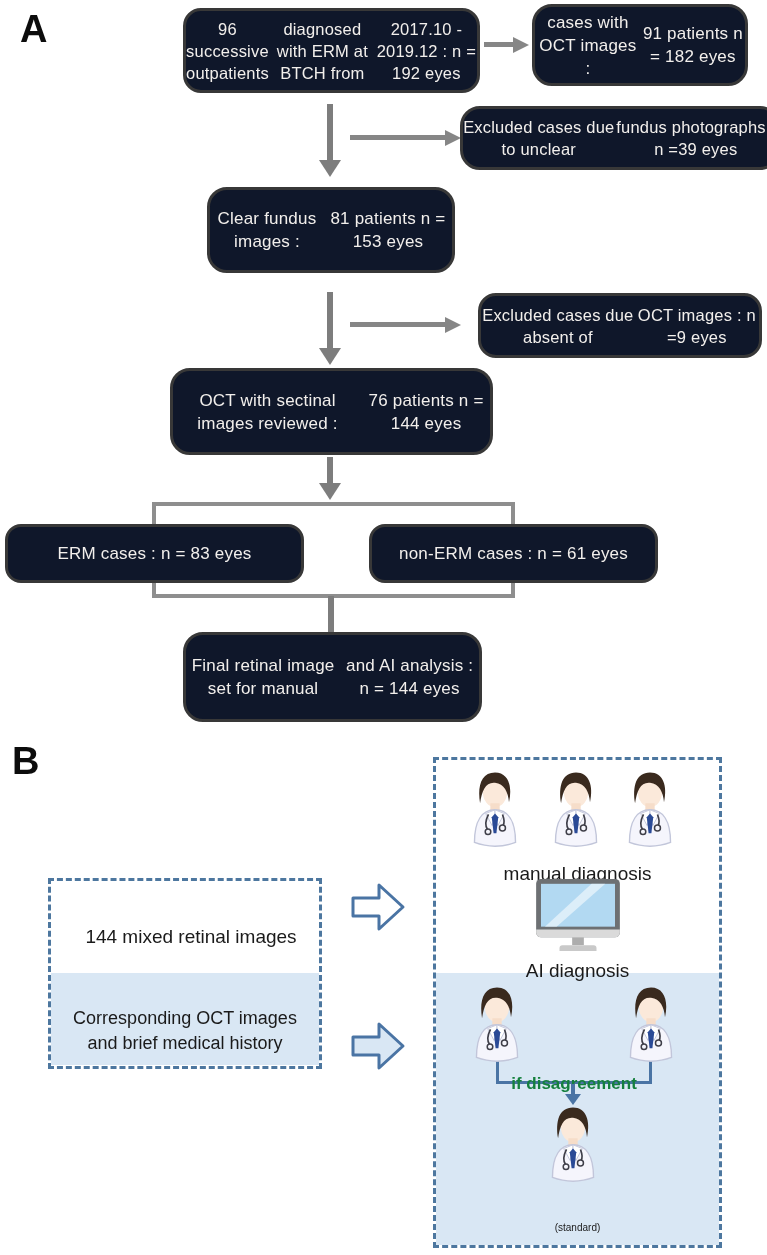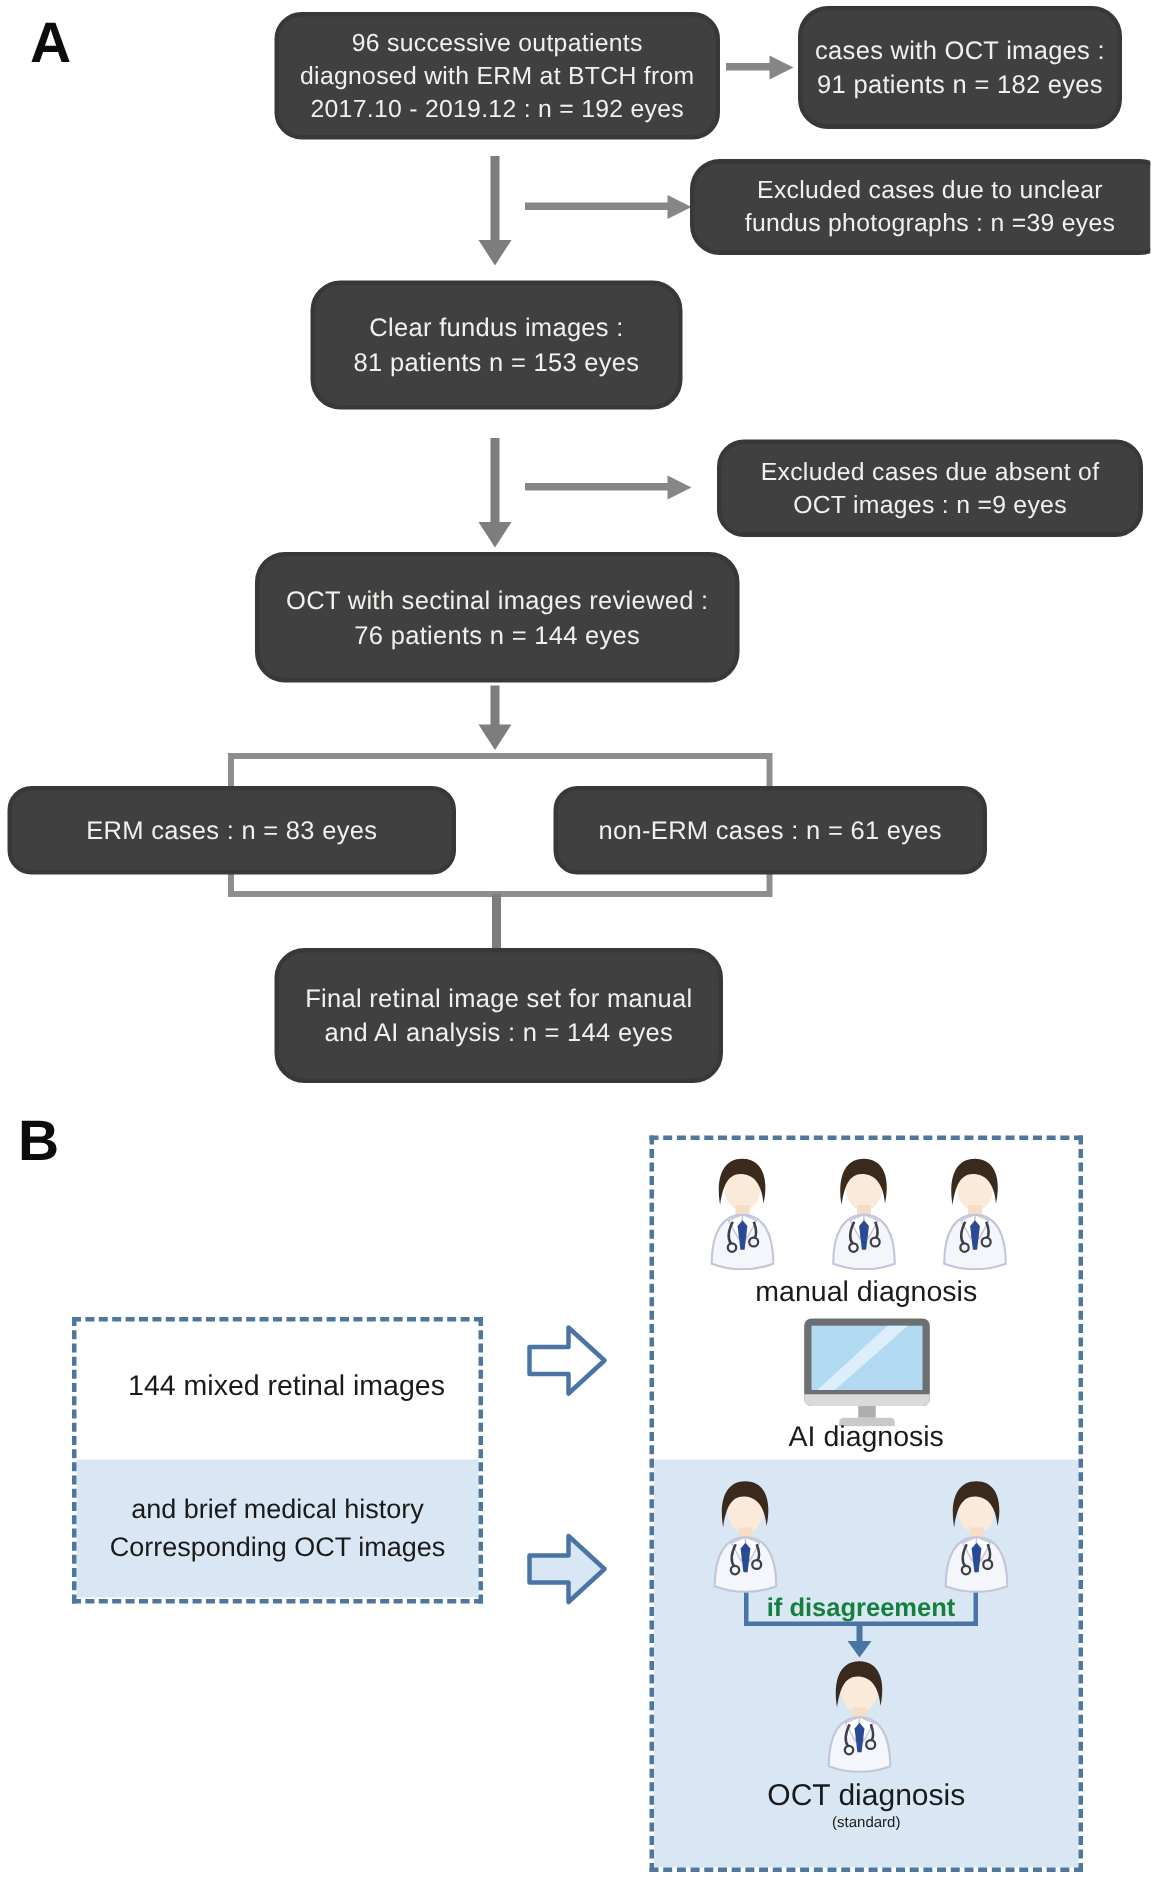--- a/index.html
+++ b/index.html
@@ -5,42 +5,42 @@
   html,body { margin:0; padding:0; background:#ffffff; }
   .canvas {
     position:relative; width:767px; height:1255px; background:#ffffff;
     font-family:"Liberation Sans", sans-serif; overflow:hidden;
   }
   .panel-label { position:absolute; font-weight:bold; font-size:38px; color:#0c0c0c; }
 
   
   .gbox {
     position:absolute; box-sizing:border-box;
-    background:#404040; border:3.5px solid #383838; border-radius:18px;
-    color:#f2efec; display:flex; flex-direction:column;
+    background:#0f172a; border:3.5px solid #383838; border-radius:18px;
+    color:#f2efec; display:flex; flex-direction:row;
     align-items:center; justify-content:center; text-align:center;
     font-size:17px; line-height:23px; letter-spacing:0.2px; z-index:2;
   }
   .gbox.small-text { font-size:16.5px; line-height:22px; }
 
   
   .shaft-v { position:absolute; width:6px; background:#7d7d7d; z-index:1; }
   .head-down { position:absolute; width:0; height:0;
     border-left:11px solid transparent; border-right:11px solid transparent;
     border-top:17px solid #7d7d7d; z-index:1; }
   .shaft-h { position:absolute; height:5px; background:#868686; z-index:1; }
   .head-right { position:absolute; width:0; height:0;
     border-top:8px solid transparent; border-bottom:8px solid transparent;
     border-left:16px solid #868686; z-index:1; }
   .bracket { position:absolute; border:4px solid #8e8e8e; z-index:1; box-sizing:border-box; }
 
   
   .dashed-box { position:absolute; box-sizing:border-box; border:3px dashed #4d779f; z-index:3; }
   .blue-fill { position:absolute; background:#d9e7f4; z-index:0; }
-  .btext { position:absolute; color:#1a1a1a; text-align:center; z-index:4; }
+  .btext { position:absolute; color:#1a1a1a; text-align:center; z-index:4;margin-top:12px; }
   .red-bold { color:#15803d; font-weight:bold; }
   .mini-shaft { position:absolute; width:4px; background:#4a74a4; z-index:4; }
   .mini-head { position:absolute; width:0; height:0;
     border-left:8px solid transparent; border-right:8px solid transparent;
     border-top:11px solid #4a74a4; z-index:4; }
   .disagree-bracket { position:absolute; box-sizing:border-box;
     border-left:3px solid #4a74a4; border-right:3px solid #4a74a4;
     border-bottom:3px solid #4a74a4; z-index:3; }
 
   .icon-svg { position:absolute; z-index:4; }
@@ -148,22 +148,22 @@
     <div>Final retinal image set for  manual</div>
     <div>and AI analysis : n = 144 eyes</div>
   </div>
 
   <div class="panel-label" style="left:12px; top:740px;">B</div>
 
   <div class="blue-fill" style="left:51px; top:973px; width:268px; height:92px;"></div>
   <div class="dashed-box" style="left:48px; top:878px; width:274px; height:191px;"></div>
   <div class="btext" style="left:61px; top:914px; width:260px; font-size:19px;">144 mixed retinal images</div>
   <div class="btext" style="left:55px; top:994px; width:260px; font-size:18px; line-height:25px;">
+    <div>Corresponding OCT images</div>
     <div>and brief medical history</div>
-    <div>Corresponding OCT images</div>
   </div>
 
   <svg class="icon-svg block-arrow fill-white" style="left:350px; top:881px;" width="56" height="52">
       <use href="#sym-block-arrow"></use>
     </svg>
   <svg class="icon-svg block-arrow fill-blue" style="left:350px; top:1020px;" width="56" height="52">
       <use href="#sym-block-arrow"></use>
     </svg>
 
   <div class="blue-fill" style="left:436px; top:973px; width:283px; height:272px;"></div>
@@ -193,16 +193,15 @@
     </svg>
 
   <div class="disagree-bracket" style="left:496px; top:1060px; width:156px; height:24px;"></div>
   <div class="btext red-bold" style="left:494px; top:1062px; width:160px; font-size:17px;">if disagreement</div>
   <div class="mini-shaft" style="left:571px; top:1084px; height:10px;"></div>
   <div class="mini-head" style="left:565px; top:1094px;"></div>
 
   <svg class="icon-svg" style="left:545px; top:1102px;" width="56" height="80">
       <use href="#sym-doctor"></use>
     </svg>
-  <div class="btext" style="left:433px; top:1186px; width:289px; font-size:20px;">OCT diagnosis</div>
   <div class="btext" style="left:433px; top:1210px; width:289px; font-size:10px;">(standard)</div>
 
 </div>
 
 </body></html>

